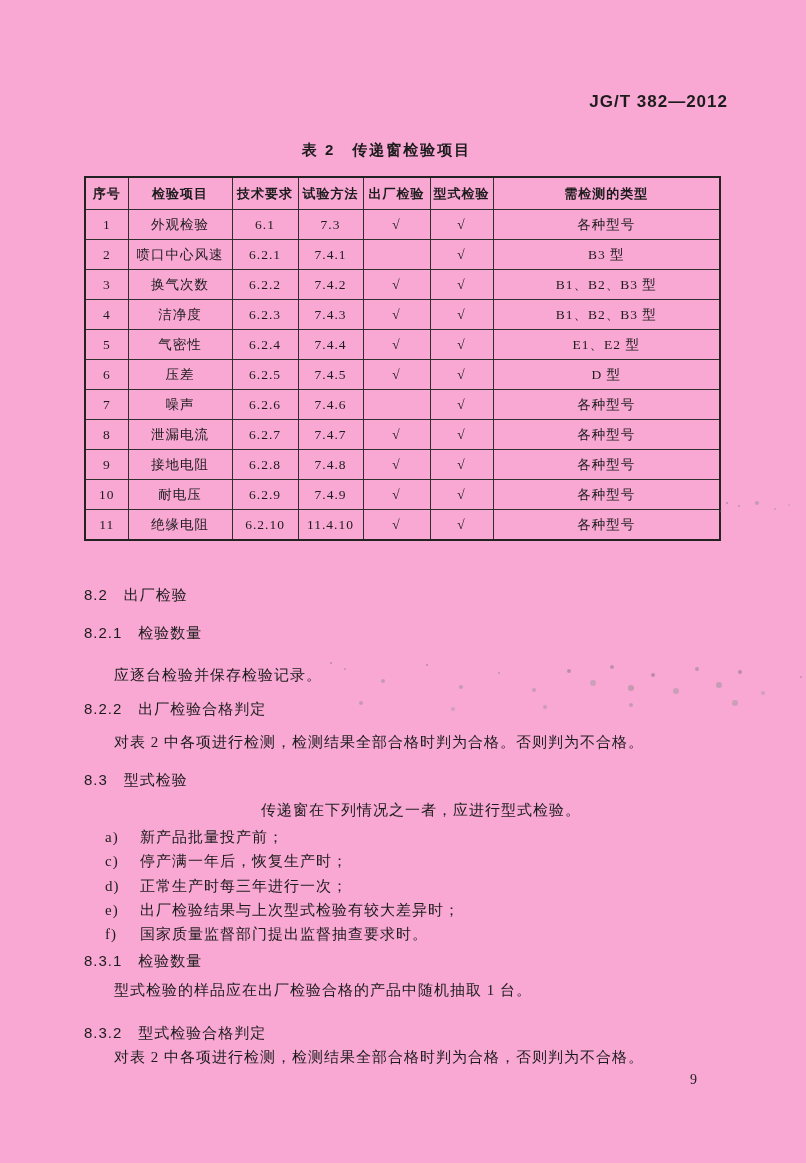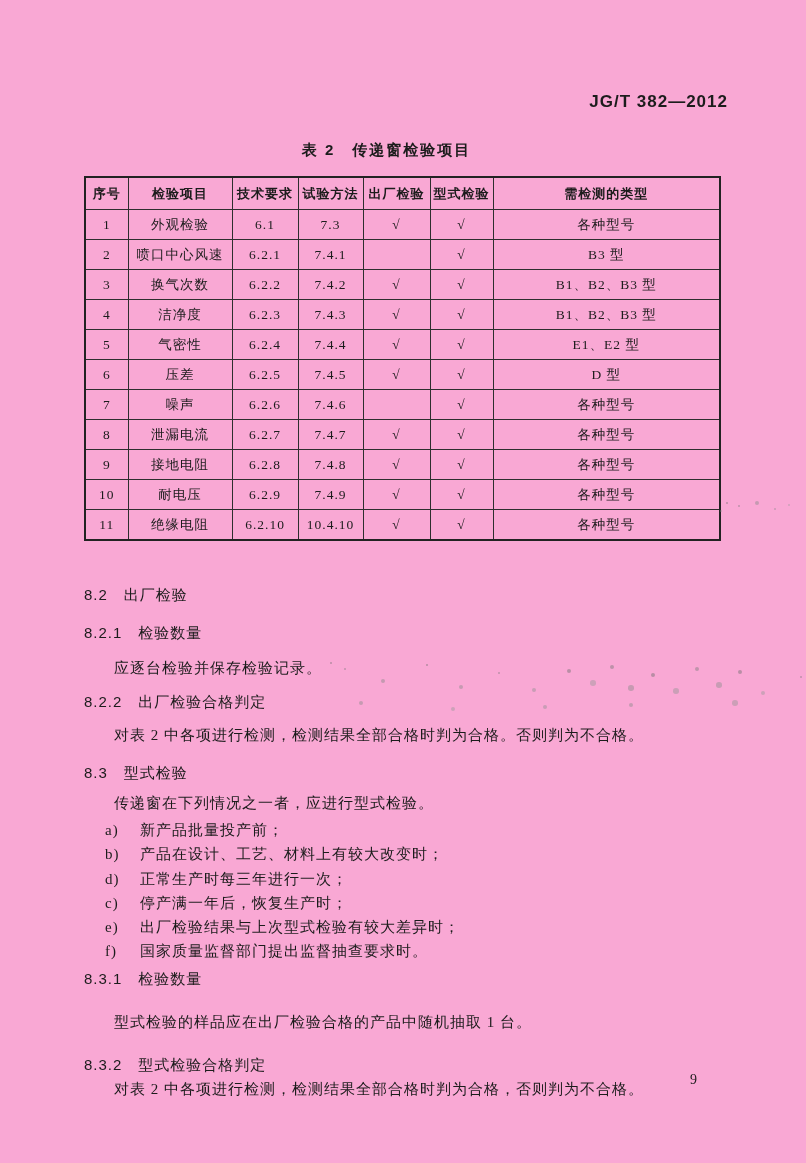--- a/index.html
+++ b/index.html
@@ -55,36 +55,36 @@
     margin:0;font-size:15px;line-height:17px;
     font-family:"Liberation Sans", sans-serif;
     font-weight:normal;letter-spacing:1px;
     white-space:pre-wrap;
   }
   .body-text p{
     margin:0;text-indent:2em;letter-spacing:1px;
     white-space:pre-wrap;
   }
   .h82{margin:8px 0 21px !important;}
-  .h821{margin:0 0 19px !important;}
+  .h821{margin:0 0 26px !important;}
   .p821{margin:0 0 9px !important;}
   .h822{margin:16px 0 17px !important;}
   .p822{margin:0 0 20px !important;}
   .h83{margin:11px 0 14px !important;}
-  .p83{margin:12px 0 6px !important;}
+  .p83{margin:12px 0 6px !important;text-align:center;}
   ul.cond-list{
     list-style:none;margin:0 0 2px;padding:0 0 0 21px;
   }
   ul.cond-list li{
     line-height:24.3px;letter-spacing:1px;
   }
   ul.cond-list .li-label{
     display:inline-block;width:35px;
   }
-  .h831{margin:6px 0 27px !important;}
+  .h831{margin:6px 0 13px !important;}
   .p831{margin:0 0 25px !important;}
   .h832{margin:0 0 8px !important;}
   .p832{margin:0 !important;}
   
   .page-number{
     position:absolute;top:1072px;left:690px;
     font-size:14px;
   }
   
   .noise{position:absolute;width:2px;height:2px;border-radius:50%;
@@ -225,48 +225,45 @@
         <td>6.2.9</td>
         <td>7.4.9</td>
         <td>√</td>
         <td>√</td>
         <td>各种型号</td>
       </tr>
       <tr>
         <td>11</td>
         <td>绝缘电阻</td>
         <td>6.2.10</td>
-        <td>10.4.10</td>
+        <td>11.4.10</td>
         <td>√</td>
         <td>√</td>
         <td>各种型号</td>
       </tr>
     </tbody>
   </table>
 
   <div class="body-text">
     <h3 class="h82">8.2　出厂检验</h3>
     <h3 class="h821">8.2.1　检验数量</h3>
     <p class="p821">应逐台检验并保存检验记录。</p>
     <h3 class="h822">8.2.2　出厂检验合格判定</h3>
     <p class="p822">对表 2 中各项进行检测，检测结果全部合格时判为合格。否则判为不合格。</p>
     <h3 class="h83">8.3　型式检验</h3>
     <p class="p83">传递窗在下列情况之一者，应进行型式检验。</p>
     <ul class="cond-list">
       <li>
         <span class="li-label">a)</span><span>新产品批量投产前；</span>
       </li>
       <li>
-        <span class="li-label">b)</span><span>产品在设计、工艺、材料上有较大改变时；</span>
+        <span class="li-label">c)</span><span>停产满一年后，恢复生产时；</span>
       </li>
       <li>
         <span class="li-label">d)</span><span>正常生产时每三年进行一次；</span>
-      </li>
-      <li>
-        <span class="li-label">c)</span><span>停产满一年后，恢复生产时；</span>
       </li>
       <li>
         <span class="li-label">e)</span><span>出厂检验结果与上次型式检验有较大差异时；</span>
       </li>
       <li>
         <span class="li-label">f)</span><span>国家质量监督部门提出监督抽查要求时。</span>
       </li>
     </ul>
     <h3 class="h831">8.3.1　检验数量</h3>
     <p class="p831">型式检验的样品应在出厂检验合格的产品中随机抽取 1 台。</p>

